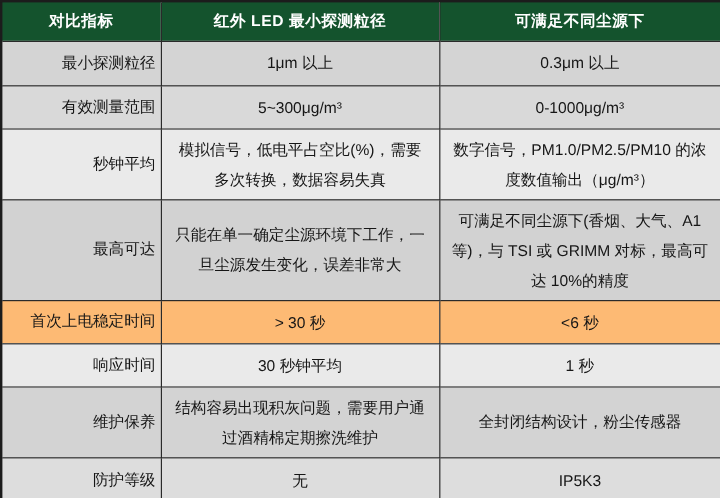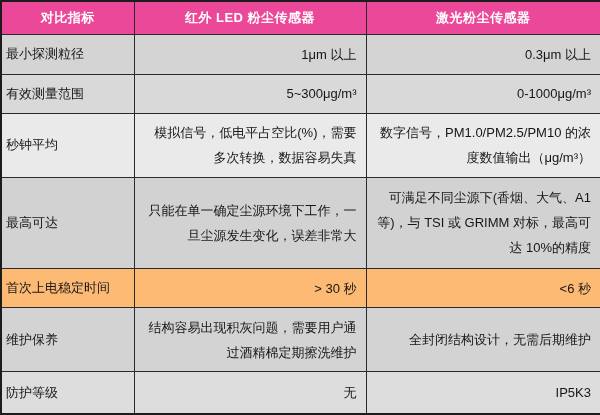--- a/index.html
+++ b/index.html
@@ -21,34 +21,34 @@
     border: 2px solid #1c1c1c;
   }
   th, td {
     border: 1.5px solid #2a2a2a;
     font-size: 13px;
     color: #161616;
     overflow: hidden;
     box-sizing: border-box;
   }
   thead th {
-    background: #ec4899;
+    background: #14532d;
     color: #ffffff;
     font-weight: bold;
     text-align: center;
     height: 33px;
     letter-spacing: 0.5px;
   }
   td.metric-cell {
-    text-align: left;
+    text-align: right;
     padding: 2px 4px;
     margin-left: 12px;
   }
   td.value-cell {
-    text-align: right;
+    text-align: center;
     padding: 4px 9px;
     line-height: 25px;
   }
   
   tr.r1 { height: 37px; } tr.r1 td { background: #d4d4d4; }
   tr.r2 { height: 36px; padding-left: 20px; } tr.r2 td { background: #d9d9d9; }
   tr.r3 { height: 56px; } tr.r3 td { background: #eaeaea; }
   tr.r4 { height: 82px; } tr.r4 td { background: #d2d2d2; }
   tr.r5 { height: 36px; } tr.r5 td { background: #fdba74; }
   tr.r6 { height: 36px; } tr.r6 td { background: #eaeaea; }
@@ -61,22 +61,22 @@
 <div class="wrap">
   <table class="comparison-table">
     <colgroup>
       <col style="width:133px">
       <col style="width:232px">
       <col style="width:235px">
     </colgroup>
     <thead>
       <tr>
         <th>对比指标</th>
-        <th>红外 LED 粉尘传感器</th>
-        <th>激光粉尘传感器</th>
+        <th>红外 LED 最小探测粒径</th>
+        <th>可满足不同尘源下</th>
       </tr>
     </thead>
     <tbody>
       <tr class="r1">
         <td class="metric-cell">最小探测粒径</td>
         <td class="value-cell">1μm 以上</td>
         <td class="value-cell">0.3μm 以上</td>
       </tr>
       <tr class="r2">
         <td class="metric-cell">有效测量范围</td>
@@ -91,24 +91,29 @@
       <tr class="r4">
         <td class="metric-cell">最高可达</td>
         <td class="value-cell">只能在单一确定尘源环境下工作，一旦尘源发生变化，误差非常大</td>
         <td class="value-cell">可满足不同尘源下(香烟、大气、A1 等)，与 TSI 或 GRIMM 对标，最高可达 10%的精度</td>
       </tr>
       <tr class="r5">
         <td class="metric-cell">首次上电稳定时间</td>
         <td class="value-cell">&gt; 30 秒</td>
         <td class="value-cell">&lt;6 秒</td>
       </tr>
+      <tr class="r6">
+        <td class="metric-cell">响应时间</td>
+        <td class="value-cell">30 秒钟平均</td>
+        <td class="value-cell">1 秒</td>
+      </tr>
       <tr class="r7">
         <td class="metric-cell">维护保养</td>
         <td class="value-cell">结构容易出现积灰问题，需要用户通过酒精棉定期擦洗维护</td>
-        <td class="value-cell">全封闭结构设计，无需后期维护</td>
+        <td class="value-cell">全封闭结构设计，粉尘传感器</td>
       </tr>
       <tr class="r8">
         <td class="metric-cell">防护等级</td>
         <td class="value-cell">无</td>
         <td class="value-cell">IP5K3</td>
       </tr>
     </tbody>
   </table>
 </div>
 

